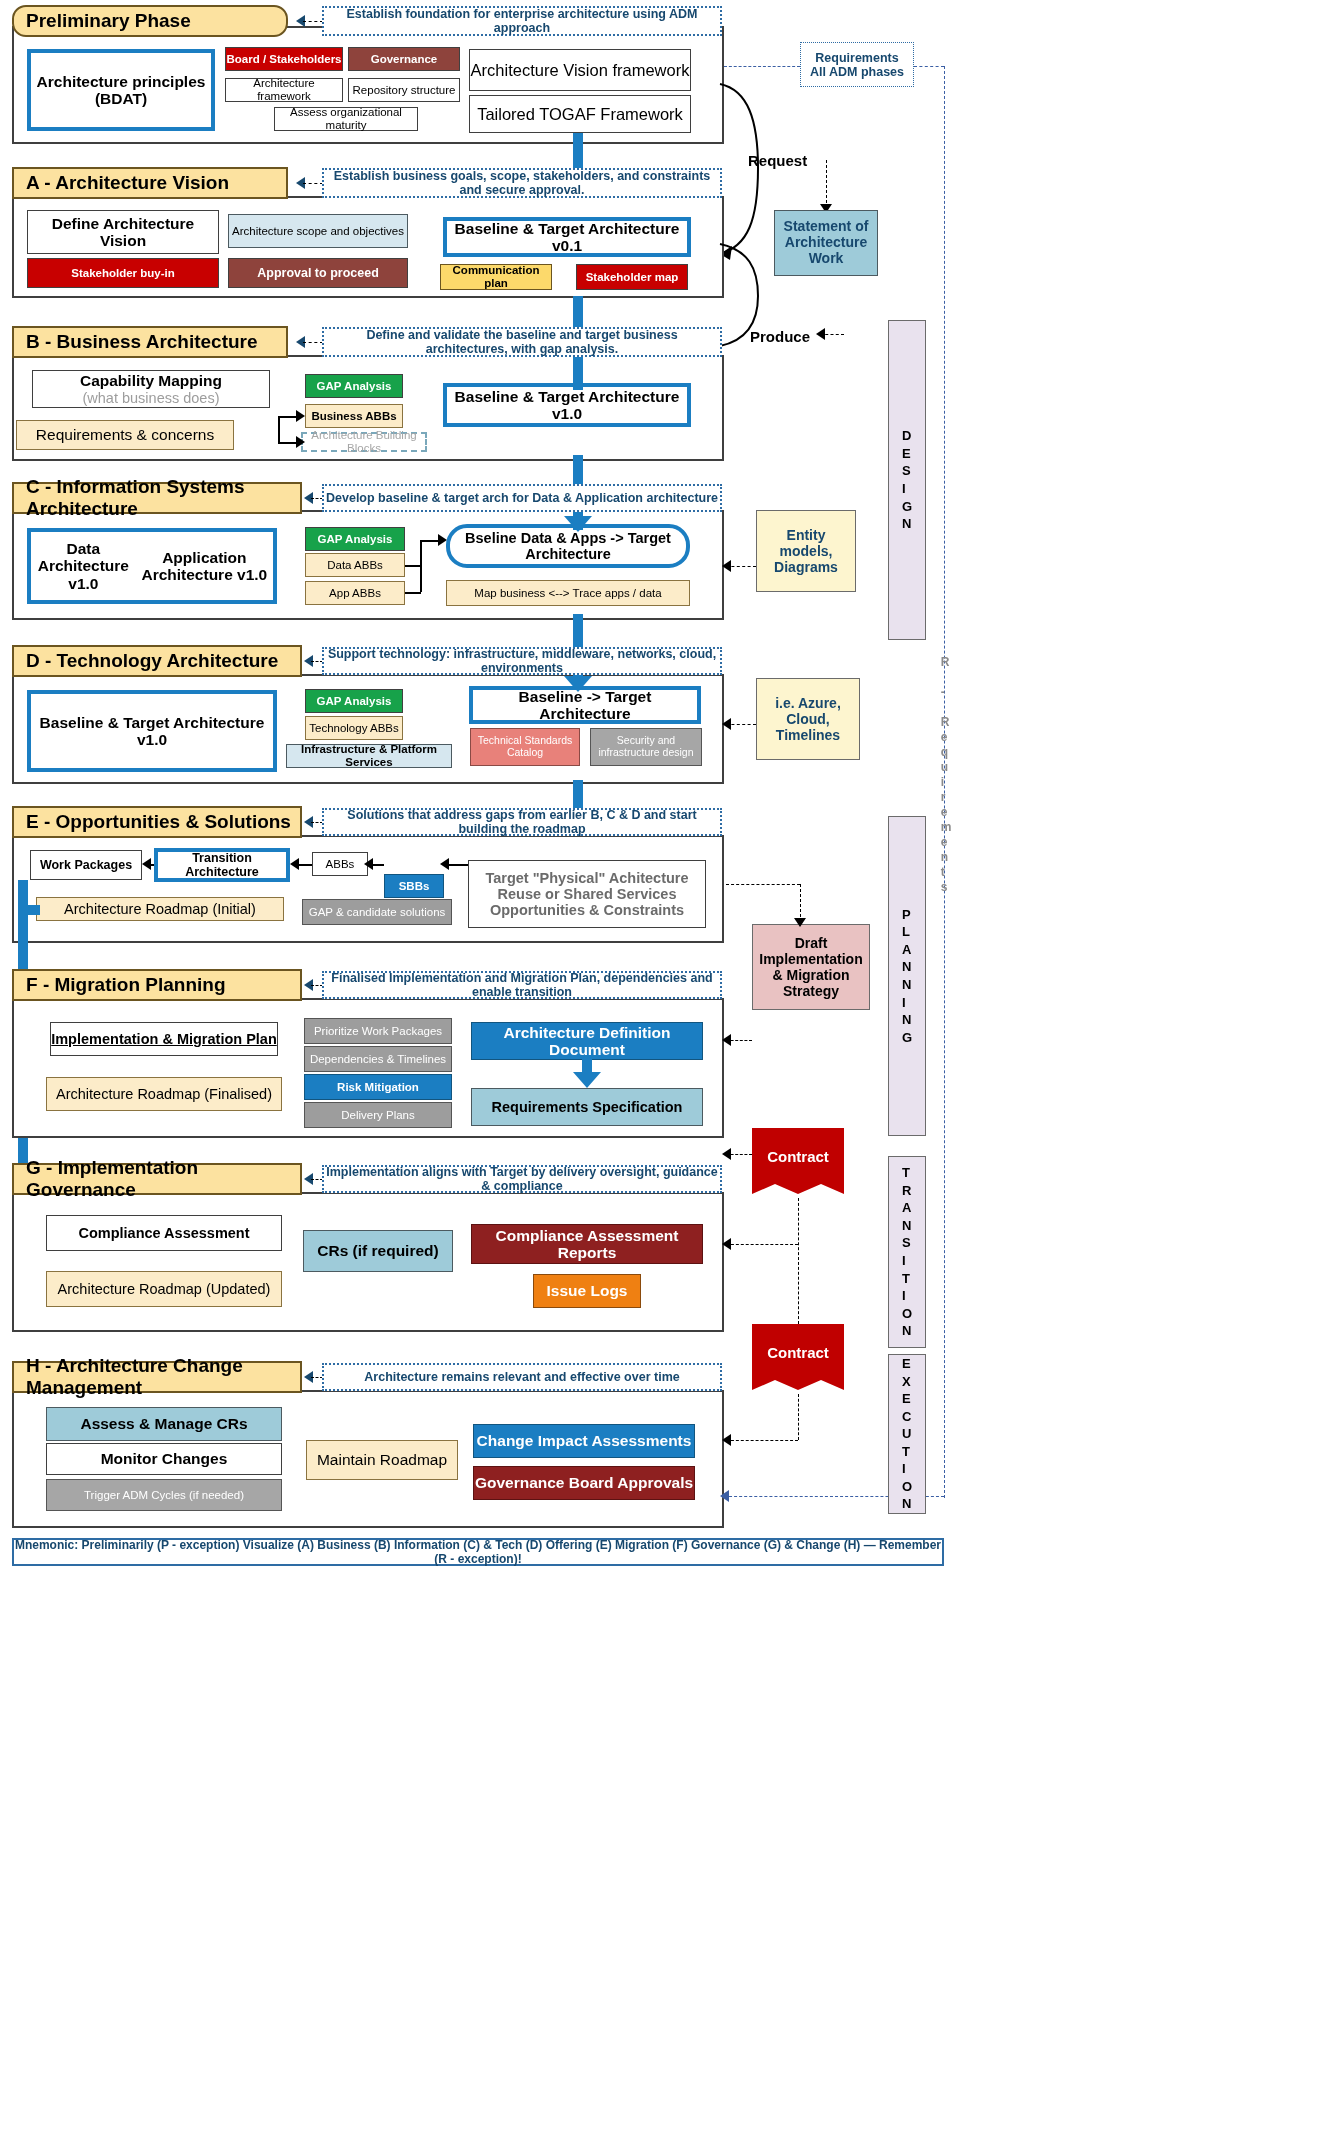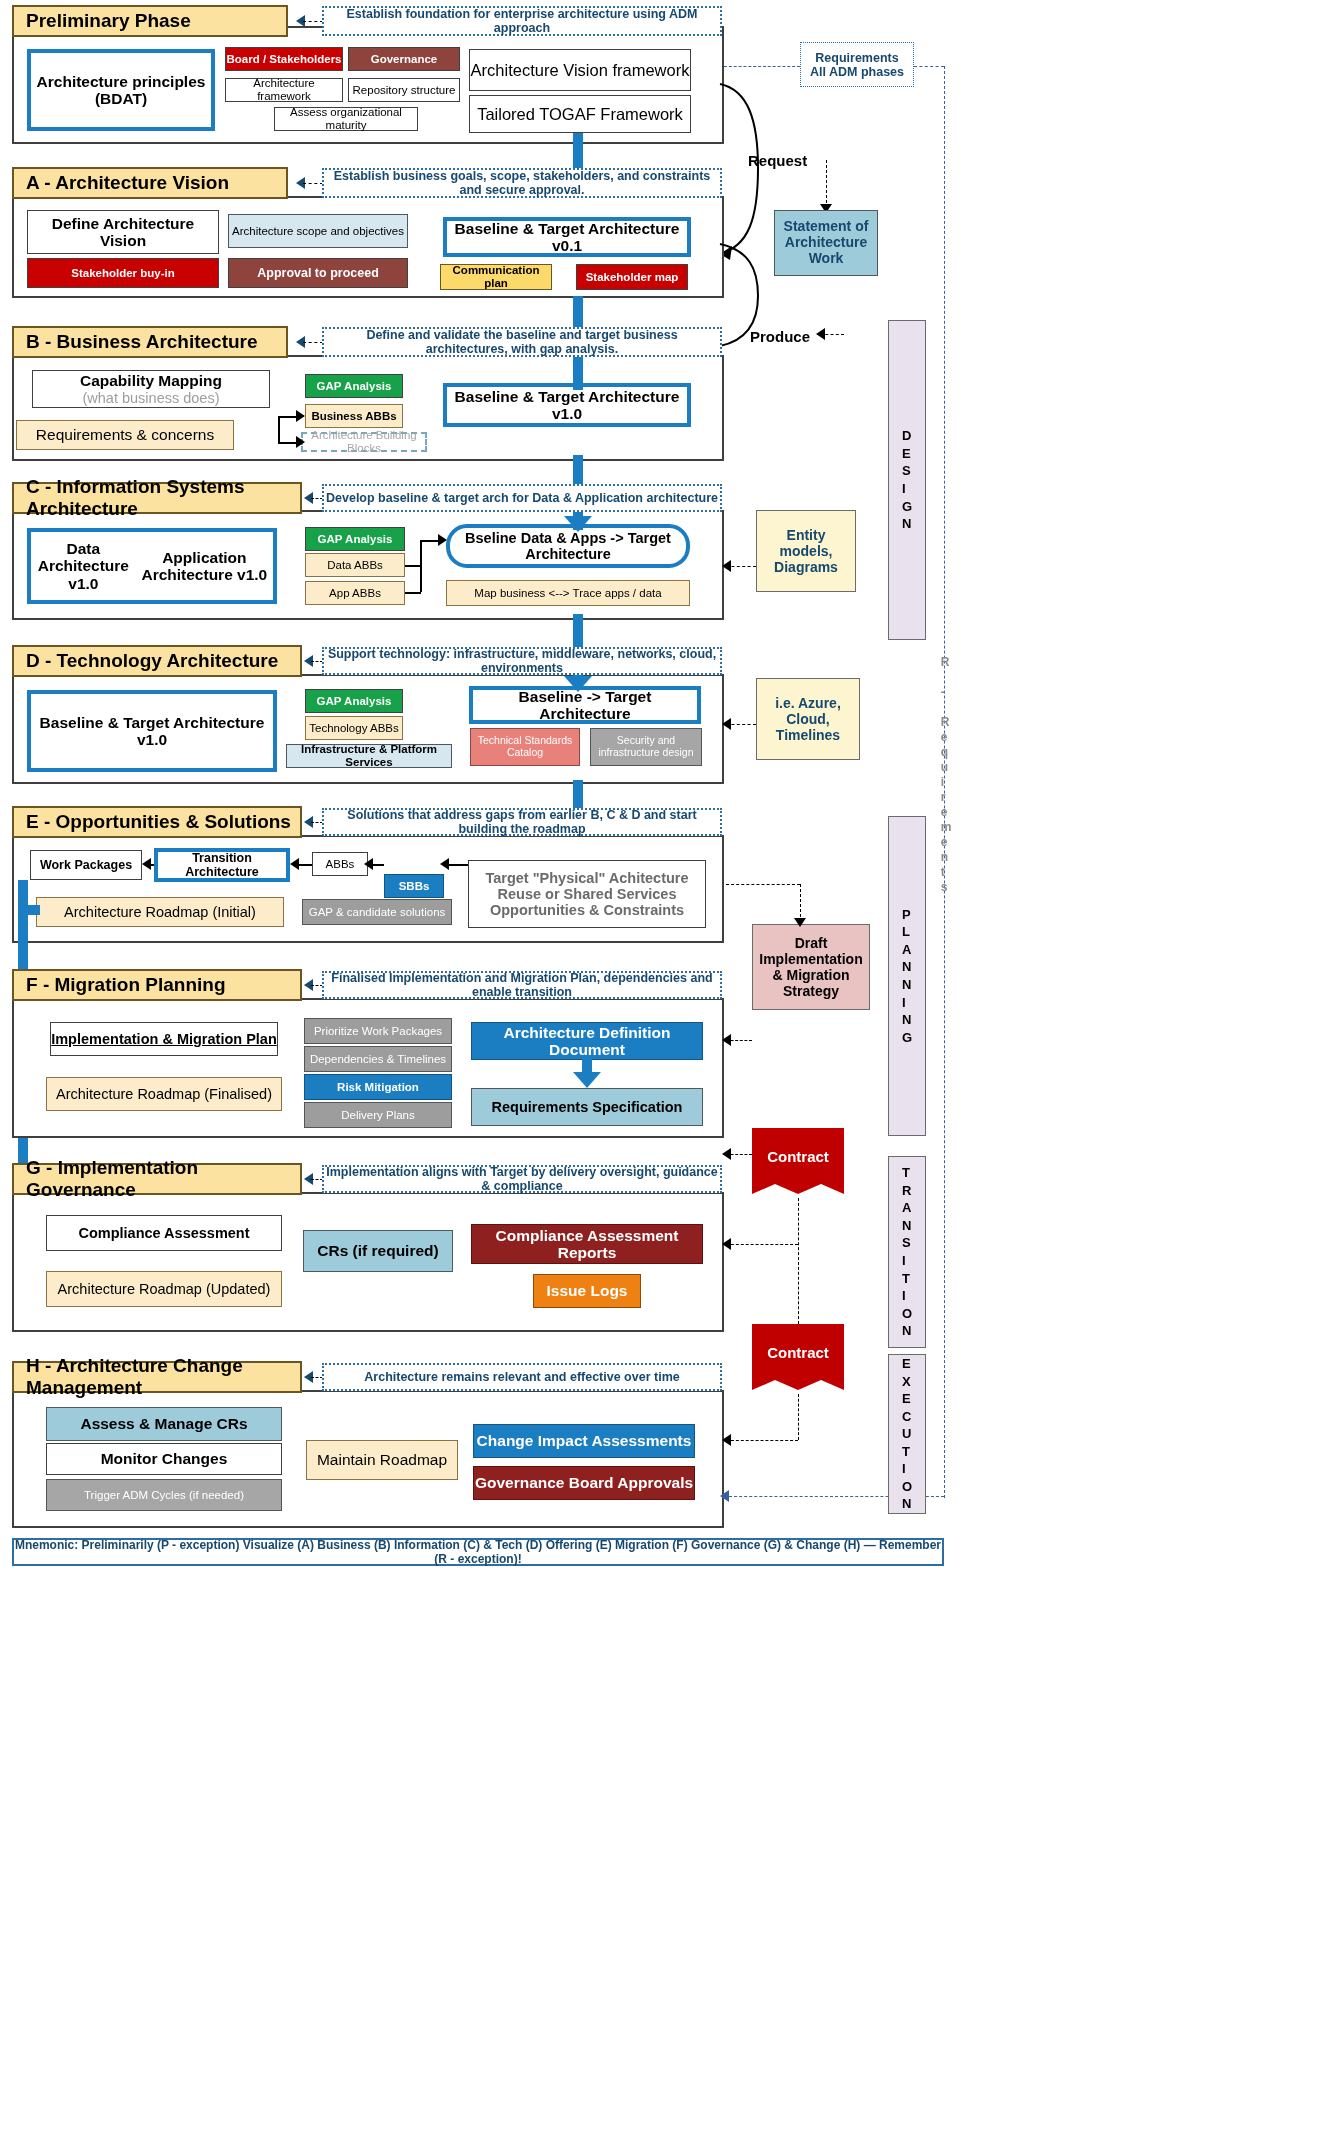--- a/index.html
+++ b/index.html
@@ -158,21 +158,21 @@
     text-align:center;
   }
   .lbl { position:absolute; font-weight:bold; font-size:15px; color:#000; }
 </style>
 </head>
 <body>
 
 <div id="stage">
 
   <div class="phase" style="left:12px; top:26px; width:712px; height:118px;"></div>
-  <div class="ptitle" style="left:12px; top:5px; width:276px; height:32px;">Preliminary Phase</div>
+  <div class="ptitle" style="left:12px; top:5px; width:276px; height:32px;border-radius:14px;">Preliminary Phase</div>
   <div class="note" style="left:322px; top:6px; width:400px; height:30px;">Establish foundation for enterprise architecture using ADM approach</div>
   <div class="arrw-l" style="left:296px; top:15px;"></div>
   <div class="dashh" style="left:303px; top:21px; width:20px;"></div>
 
   <div class="bx c-blue fs15 bold" style="left:27px; top:49px; width:188px; height:82px; flex-direction:column;">
     <span>Architecture principles</span>
     <span>(BDAT)</span>
   </div>
 
   <div class="bx c-red fs11 bold" style="left:225px; top:47px; width:118px; height:24px;">Board / Stakeholders</div>
@@ -316,21 +316,21 @@
   <div class="ptitle" style="left:12px; top:806px; width:290px; height:32px;">E - Opportunities &amp; Solutions</div>
   <div class="note" style="left:322px; top:808px; width:400px; height:28px;">Solutions that address gaps from earlier B, C &amp; D and start building the roadmap</div>
   <div class="arrw-l" style="left:304px; top:816px;"></div>
   <div class="dashh" style="left:311px; top:822px; width:12px;"></div>
 
   <div class="bx c-white fs12 bold" style="left:30px; top:850px; width:112px; height:30px;">Work Packages</div>
   <div class="bx c-blue fs12 bold" style="left:154px; top:848px; width:136px; height:34px;">Transition Architecture</div>
   <div class="bx c-white fs11" style="left:312px; top:852px; width:56px; height:24px;">ABBs</div>
   <div class="bx c-blueflat fs11" style="left:384px; top:874px; width:60px; height:24px;">SBBs</div>
 
-  <div class="bx c-cream fs14" style="left:36px; top:897px; width:248px; height:30px;">Architecture Roadmap (Initial)</div>
+  <div class="bx c-cream fs14" style="left:36px; top:897px; width:248px; height:24px;">Architecture Roadmap (Initial)</div>
   <div class="bx c-gray fs11" style="left:302px; top:899px; width:150px; height:26px;">GAP &amp; candidate solutions</div>
 
   <div class="bx c-white" style="left:468px; top:860px; width:238px; height:68px; flex-direction:column; color:#6b6b6b;">
     <span class="fs14 bold">Target "Physical" Achitecture</span>
     <span class="fs14 bold">Reuse or Shared Services</span>
     <span class="fs14 bold">Opportunities &amp; Constraints</span>
   </div>
 
   <div class="hl" style="left:368px; top:864px; width:16px;"></div>
   <div class="arrw-lb" style="left:364px; top:858px;"></div>

